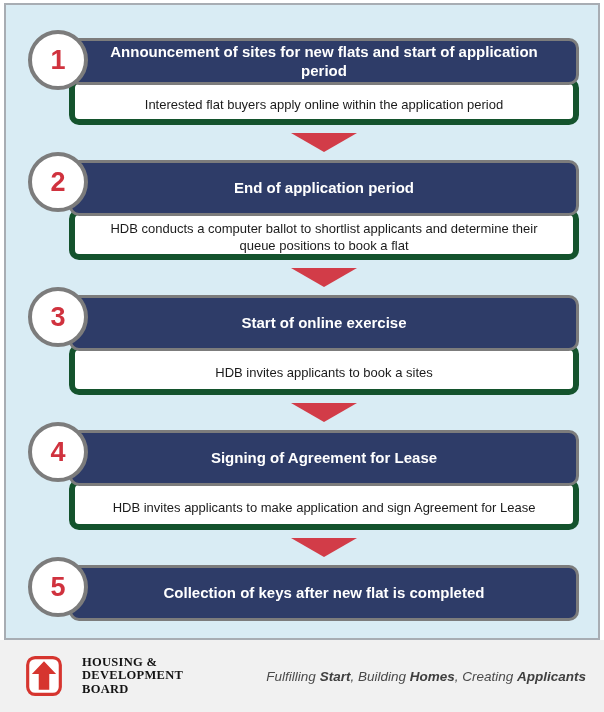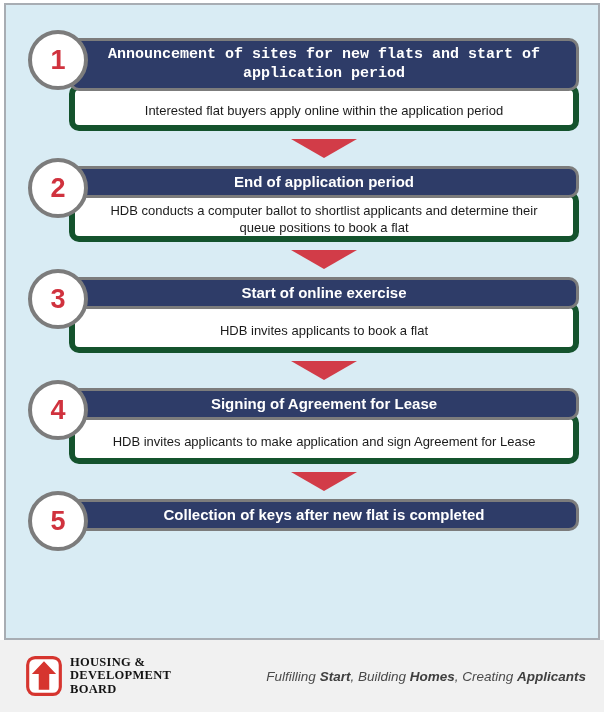--- a/index.html
+++ b/index.html
@@ -13,34 +13,34 @@
     box-sizing:border-box;
     margin:3px 4px 0 4px;
     height:637px;
     border:2px solid #a8adb3;
     background:#d9ecf4;
     padding-top:33px;
   }
   .step { position:relative; margin-left:63px; width:510px; }
   .hdr {
     box-sizing:border-box;
-    height:32px;
+    height:56px;
     background:#2e3c68;
     border:3px solid #7c7c7c;
     border-radius:10px;
     color:#ffffff;
     font-weight:bold;
     font-size:15px;
     line-height:1.25;
     display:flex; align-items:center; justify-content:center;
     text-align:center;
     padding:0 30px;
     position:relative; z-index:2;
   }
-  .hdr.tall { height:53px;font-family:Liberation Mono, monospace; }
+  .hdr.tall { height:47px; }
   .bdy {
     box-sizing:border-box;
     height:51px;
     background:#ffffff;
     border:6px solid #14532d;
     border-radius:10px;
     margin-top:-7px;
     padding:7px 16px 0 16px;
     display:flex; align-items:center; justify-content:center;
     text-align:center;
@@ -71,21 +71,21 @@
     border-right:33px solid transparent;
     border-top:19px solid #d23c48;
   }
   .footer {
     box-sizing:border-box;
     height:72px;
     background:#f1f1f1;
     display:flex; align-items:center;
     padding:0 18px 0 26px;
   }
-  .logo { display:flex; align-items:center; gap:8px; }
+  .logo { display:flex; align-items:center; gap:20px; }
   .logo-text {
     font-family:"Liberation Serif", serif;
     font-weight:bold;
     font-size:12.5px;
     line-height:1.08;
     color:#141414;
     letter-spacing:0.3px;
   }
   .tagline {
     margin-left:auto;
@@ -131,21 +131,21 @@
 
   <div class="gap">
     <div class="tri"></div>
   </div>
 
   <section class="step">
     <div class="hdr">
       <span>Start of online exercise</span>
     </div>
     <div class="bdy">
-      <span>HDB invites applicants to book a flat</span>
+      <span>HDB invites applicants to book a sites</span>
     </div>
     <div class="badge">
       <span>3</span>
     </div>
   </section>
 
   <div class="gap">
     <div class="tri"></div>
   </div>
 

